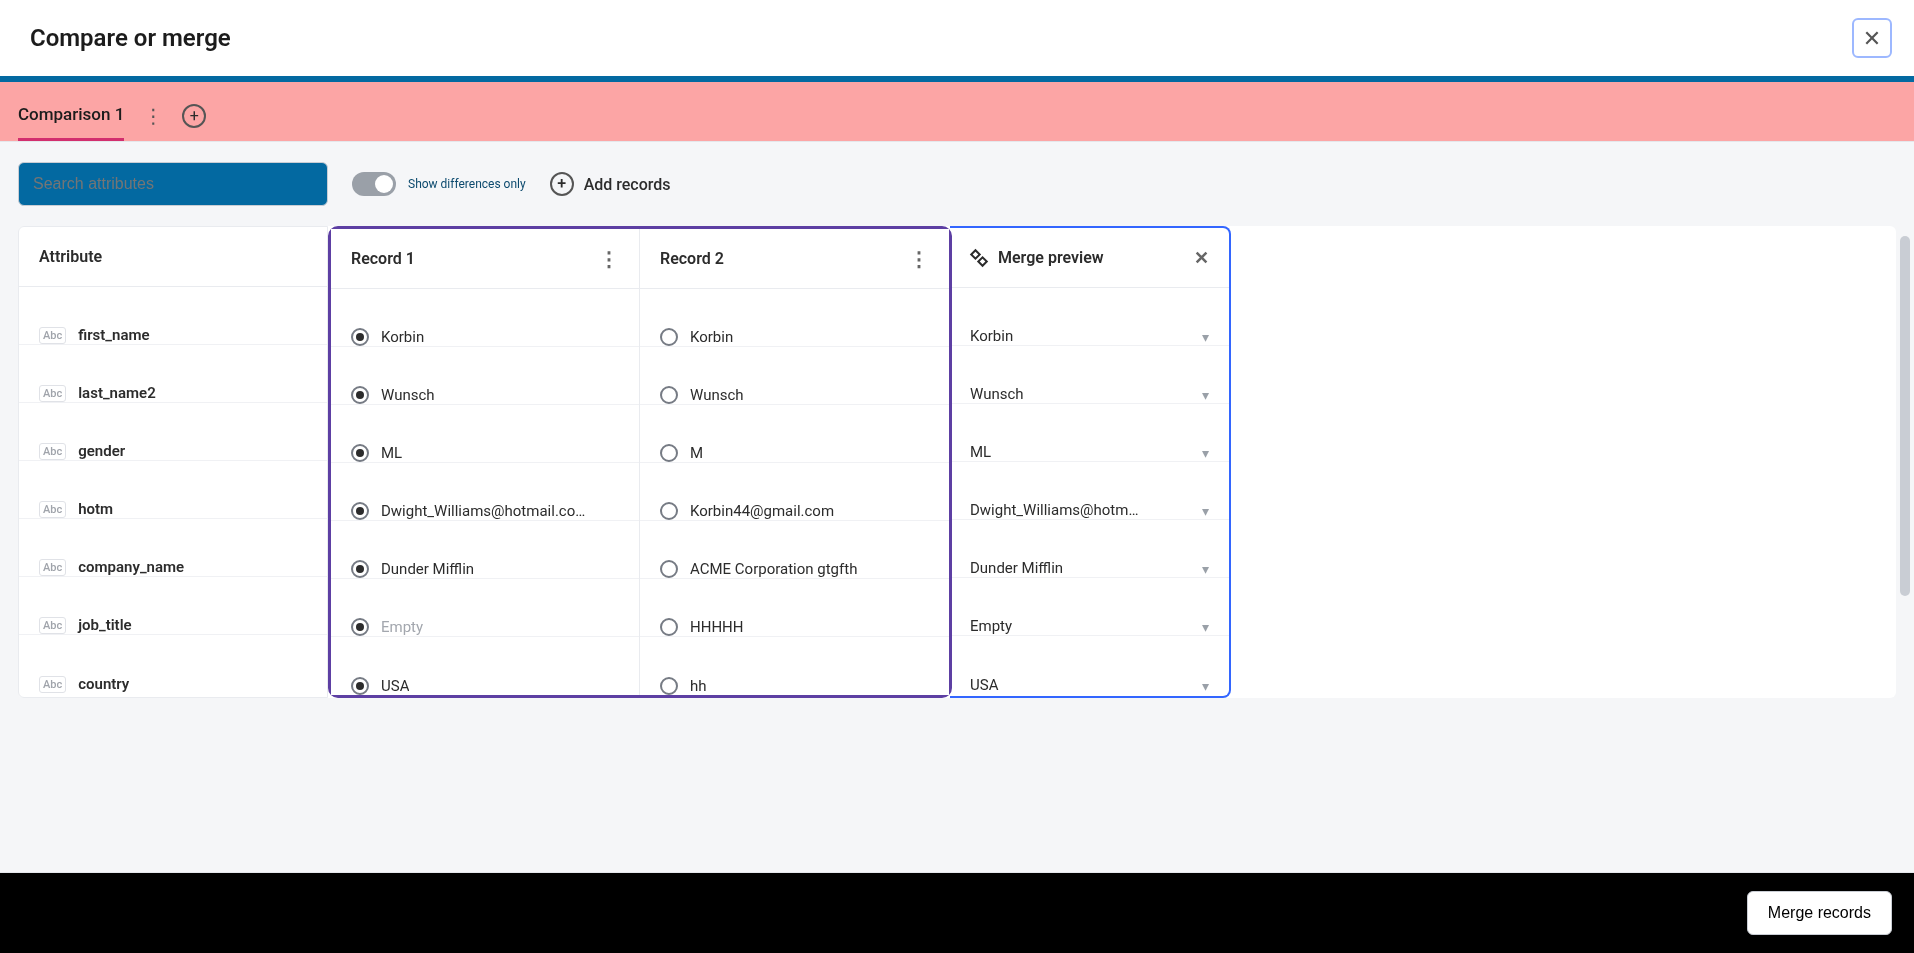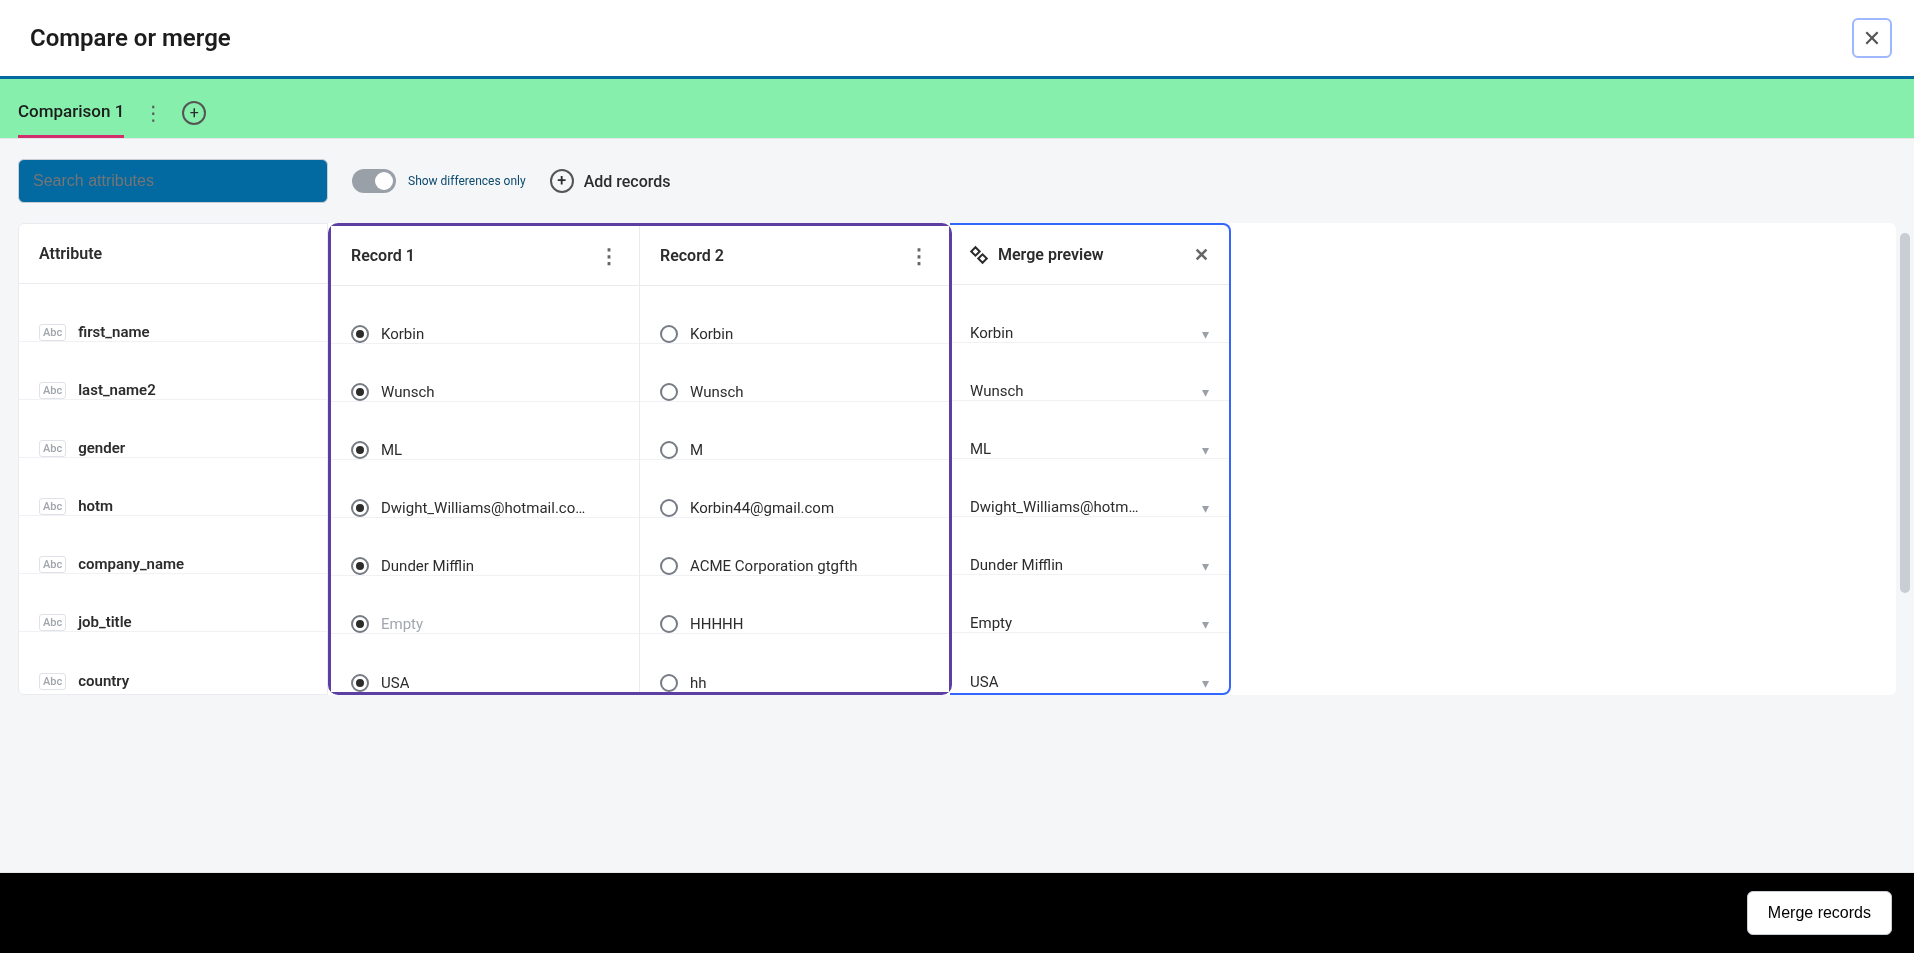--- a/index.html
+++ b/index.html
@@ -14,39 +14,39 @@
   width: 100%;
   height: 100vh;
   display: flex;
   flex-direction: column;
 }
 .header {
   display: flex;
   align-items: center;
   justify-content: space-between;
   padding: 18px 22px 18px 30px;
-  border-bottom: 3px solid #0369a1;
+  border-bottom: 6px solid #0369a1;
   background: #fff;
 }
 .header h1 { font-size: 24px; font-weight: 600; color: #1c1c1c; }
 .close-btn {
   width: 40px; height: 40px;
   border: 2px solid #9db8ff;
   border-radius: 6px;
   background: #fff;
   display: flex; align-items: center; justify-content: center;
   cursor: pointer;
   font-size: 22px; color: #555;
 }
 .tabbar {
   display: flex;
   align-items: center;
   gap: 16px;
   padding: 16px 22px 0 18px;
-  background: #86efac;
+  background: #fca5a5;
   border-bottom: 1px solid #e5e7eb;
 }
 .tab {
   font-size: 17px;
   font-weight: 500;
   color: #1c1c1c;
   padding: 6px 0 14px 0;
   border-bottom: 3px solid #d22e6e;
   cursor: pointer;
 }

